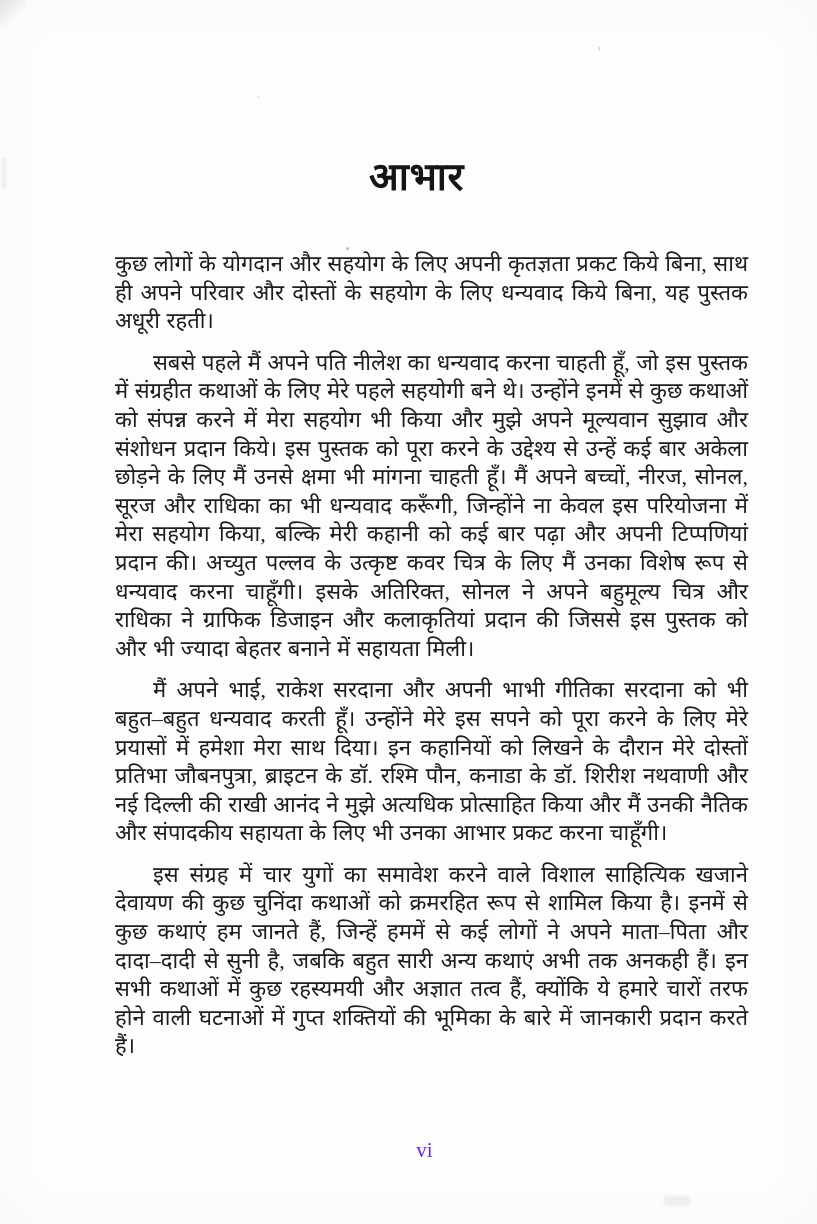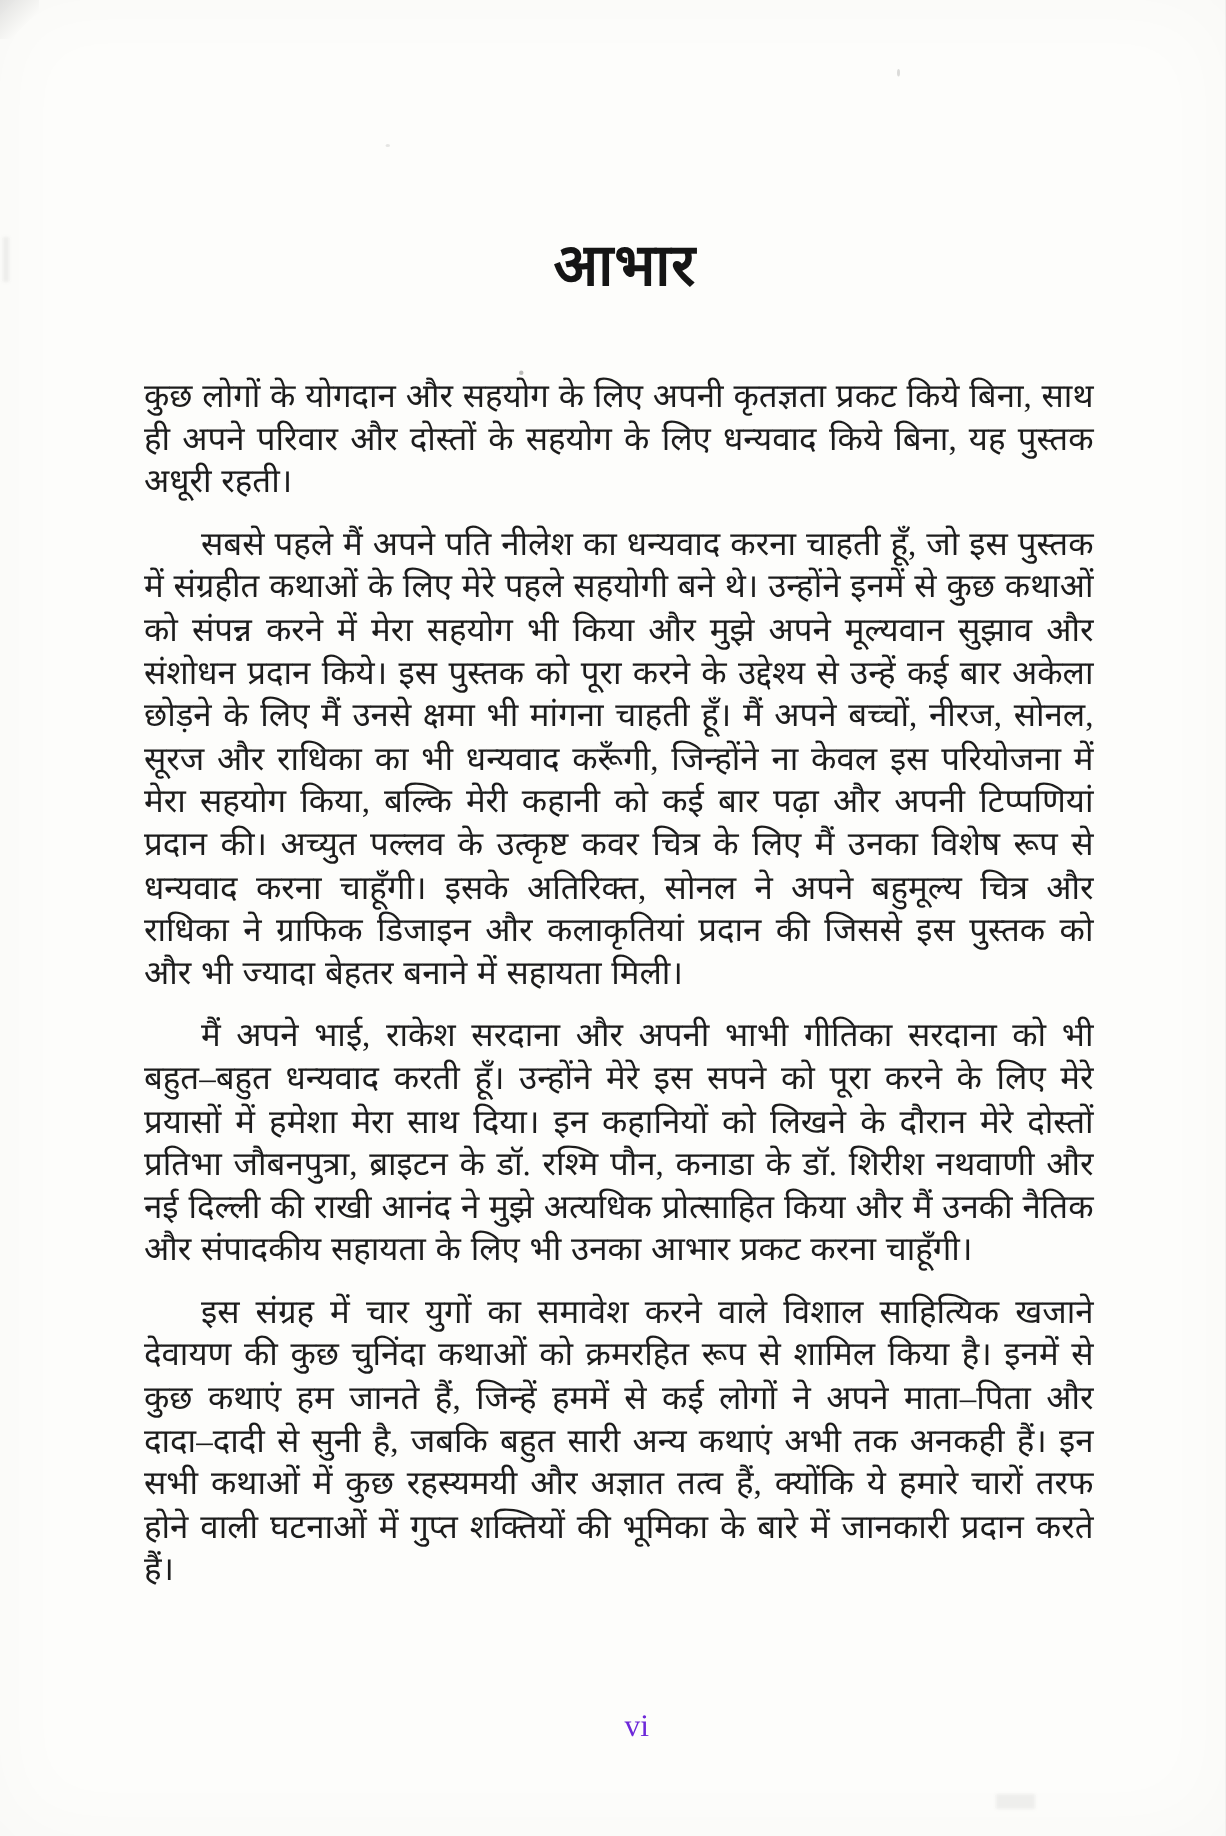--- a/index.html
+++ b/index.html
@@ -26,21 +26,21 @@
     margin: 0;
     text-align: center;
     font-size: 39px;
     font-weight: 700;
     letter-spacing: 0.5px;
     color: #151515;
   }
   .body-text {
     position: absolute;
     top: 250px;
-    left: 96px;
+    left: 115px;
     width: 633px;
     font-size: 22px;
     line-height: 28.6px;
     text-align: justify;
   }
   .para {
     margin: 0 0 13px 0;
     text-indent: 38px;
     word-spacing: 1px;
   }

